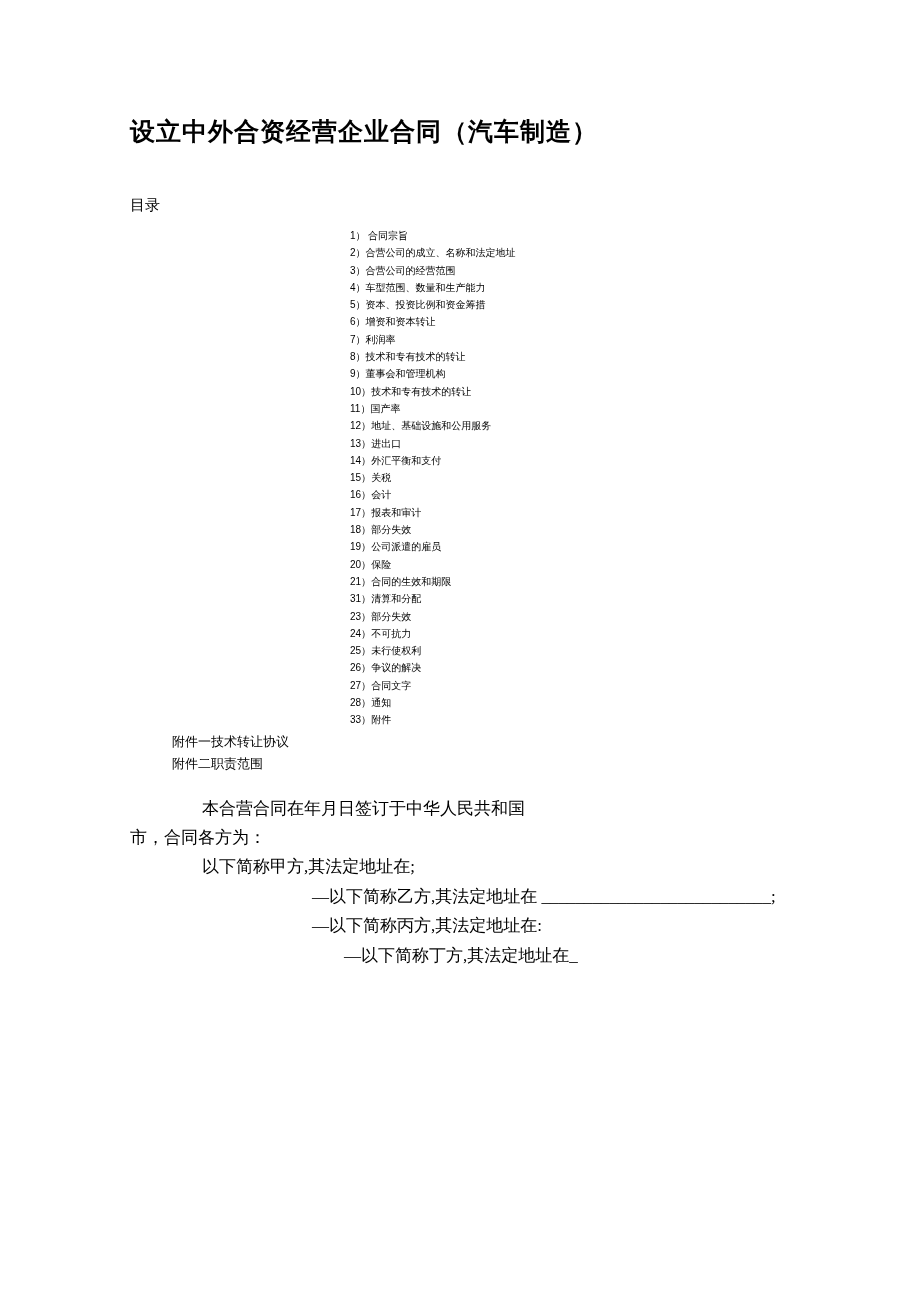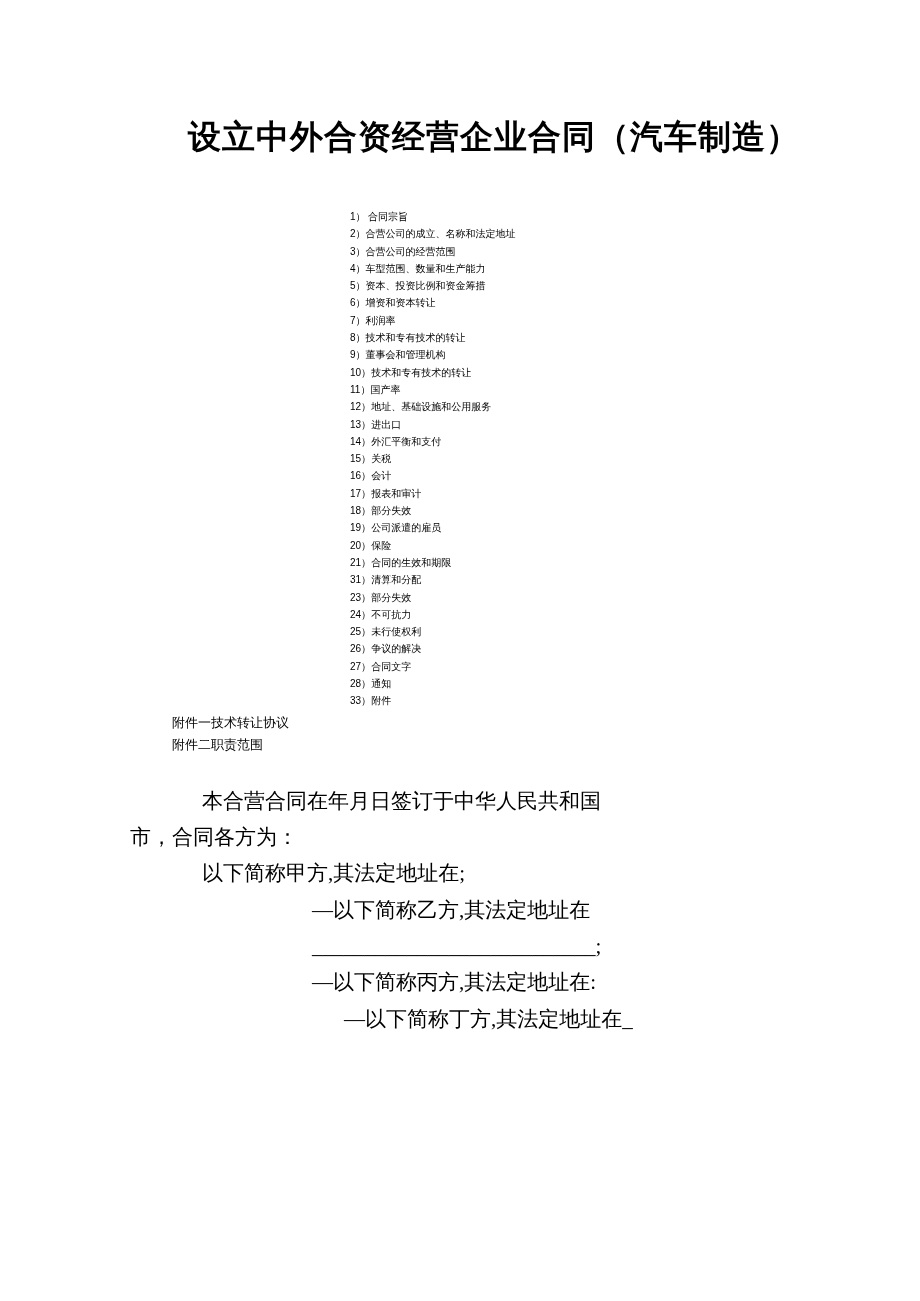--- a/index.html
+++ b/index.html
@@ -12,22 +12,22 @@
       background: #ffffff;
       width: 920px;
       height: 1301px;
       position: relative;
       color: #000000;
     }
     .page {
       padding: 115px 120px 60px 130px;
     }
     .title {
-      text-align: right;
-      font-size: 33px;
+      text-align: left;
+      font-size: 25px;
       font-weight: bold;
       margin-bottom: 48px;
       letter-spacing: 1px;
     }
     .toc-heading {
       font-size: 15px;
       margin-bottom: 12px;
     }
     .toc-list {
       margin-left: 220px;
@@ -40,23 +40,23 @@
     .toc-num {
       font-family: Arial, sans-serif;
     }
     .appendix {
       margin-left: 42px;
       font-size: 13px;
       line-height: 1.73;
       margin-top: 2px;
     }
     .body-text {
-      font-size: 21px;
+      font-size: 17px;
       line-height: 1.73;
-      margin-top: 26px;
+      margin-top: 18px;
     }
     .indent1 {
       margin-left: 72px;
     }
     .no-indent {
       margin-left: 0;
     }
     .indent2 {
       margin-left: 72px;
     }
@@ -69,20 +69,21 @@
     .indent5 {
       margin-left: 214px;
     }
   </style>
 </head>
 <body>
 
 <div class="page">
   <h1 class="title">设立中外合资经营企业合同（汽车制造）</h1>
 
+  <div class="toc-heading">目录</div>
 
   <div class="toc-list">
     <div class="toc-item"><span class="toc-num">1）</span><span> 合同宗旨</span></div>
     <div class="toc-item"><span class="toc-num">2）</span><span>合营公司的成立、名称和法定地址</span></div>
     <div class="toc-item"><span class="toc-num">3）</span><span>合营公司的经营范围</span></div>
     <div class="toc-item"><span class="toc-num">4）</span><span>车型范围、数量和生产能力</span></div>
     <div class="toc-item"><span class="toc-num">5）</span><span>资本、投资比例和资金筹措</span></div>
     <div class="toc-item"><span class="toc-num">6）</span><span>增资和资本转让</span></div>
     <div class="toc-item"><span class="toc-num">7）</span><span>利润率</span></div>
     <div class="toc-item"><span class="toc-num">8）</span><span>技术和专有技术的转让</span></div>

